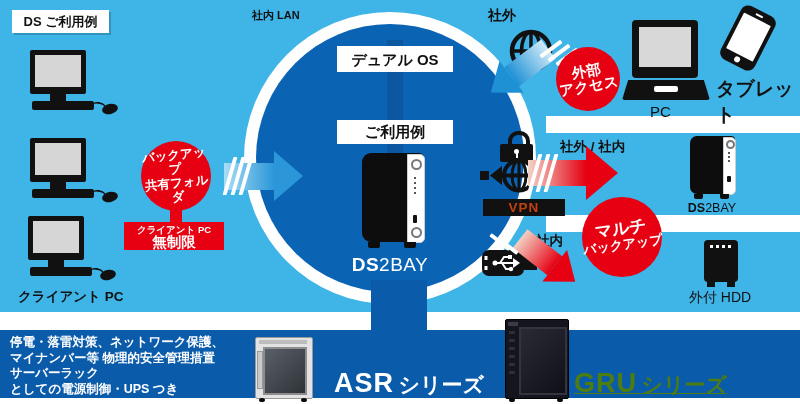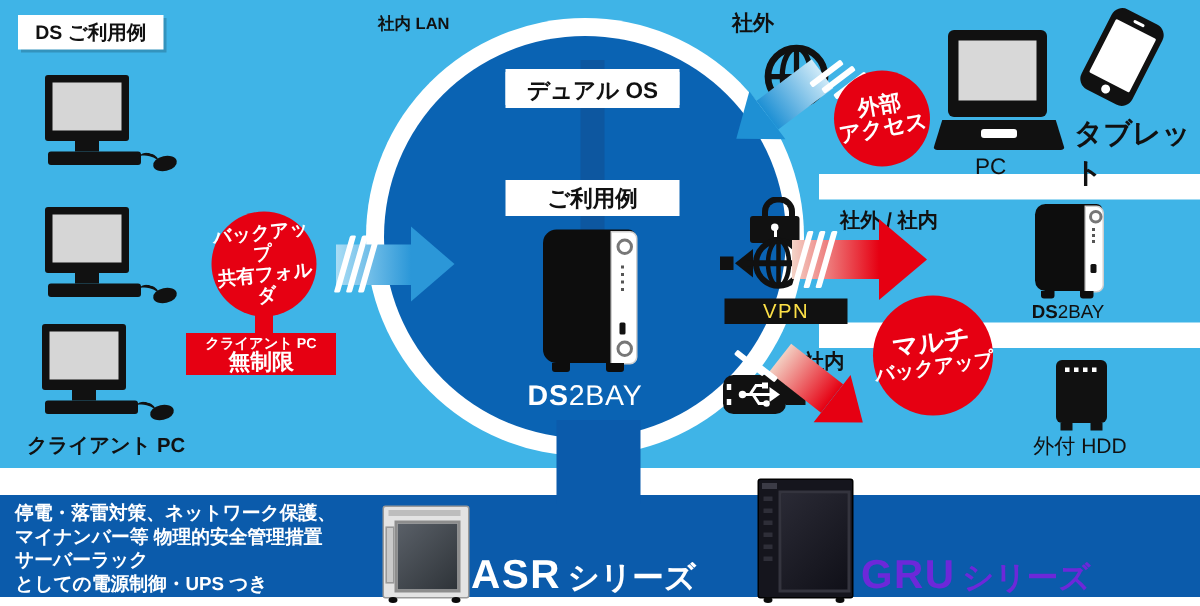--- a/index.html
+++ b/index.html
@@ -1,20 +1,20 @@
 <!DOCTYPE html>
 <html><head>
 <meta charset="utf-8">
 <style>
   html,body{margin:0;padding:0;background:#fff;}
   .stage{position:relative;width:800px;height:404px;background:#ffffff;overflow:hidden;
          font-family:"Liberation Sans","DejaVu Sans",sans-serif;}
   .abs{position:absolute;}
   .txt{font-weight:bold;color:#111;}
-  .wtxt{font-weight:normal;color:#fde047;}
+  .wtxt{font-weight:bold;color:#c2410c;}
   
   .feat-box{left:337px;width:116px;height:24px;background:#fff;display:flex;align-items:center;justify-content:center;
             font-weight:bold;font-size:15px;color:#111;}
   
   .pc .screen{position:absolute;left:0;top:0;width:56px;height:44px;background:#111;border-radius:2px;}
   .pc .screen-inner{position:absolute;left:5px;top:5px;width:46px;height:32px;background:#d6d6d6;}
   .pc .neck{position:absolute;left:20px;top:44px;width:16px;height:7px;background:#111;}
   .pc .base{position:absolute;left:2px;top:51px;width:62px;height:9px;background:#111;border-radius:2px;}
   .pc .cable{position:absolute;left:62px;top:52px;width:14px;height:8px;border-top:2px solid #111;border-radius:50%;transform:rotate(14deg);}
   .pc .mouse{position:absolute;left:72px;top:54px;width:16px;height:10px;background:#111;border-radius:50%;transform:rotate(-12deg);}
@@ -247,36 +247,36 @@
   </div>
 
   <div class="abs" style="left:255px;top:337px;width:58px;height:66px;">
     <div class="abs" style="left:0;top:0;width:56px;height:60px;background:#e3e3e3;border:1px solid #9a9a9a;border-radius:2px;"></div>
     <div class="abs" style="left:4px;top:3px;width:48px;height:4px;background:#bdbdbd;"></div>
     <div class="abs" style="left:8px;top:10px;width:40px;height:44px;background:linear-gradient(135deg,#5a6068,#2e3338);border:2px solid #8d8d8d;"></div>
     <div class="abs" style="left:2px;top:14px;width:4px;height:36px;background:#c9c9c9;border:1px solid #999;"></div>
     <div class="rack-feet" style="left:4px;top:61px;"></div>
     <div class="rack-feet" style="left:46px;top:61px;"></div>
   </div>
-  <div class="abs" style="left:314px;top:368px;color:#fff;">
+  <div class="abs" style="left:334px;top:368px;color:#fff;">
     <span style="font-size:27px;font-weight:900;letter-spacing:1px;">ASR</span>
     <span style="font-size:21px;font-weight:bold;">シリーズ</span>
   </div>
 
   <div class="abs" style="left:505px;top:319px;width:64px;height:84px;">
     <div class="abs" style="left:0;top:0;width:62px;height:78px;background:#15151d;border:1px solid #000;border-radius:2px;"></div>
     <div class="abs" style="left:3px;top:3px;width:10px;height:4px;background:#3b3b46;"></div>
     <div class="abs" style="left:14px;top:8px;width:44px;height:64px;background:linear-gradient(135deg,#2a2a35,#101018);border:2px solid #34343e;"></div>
     <div class="abs" style="left:4px;top:12px;width:6px;height:3px;background:#2e2e38;"></div>
     <div class="abs" style="left:4px;top:20px;width:6px;height:3px;background:#2e2e38;"></div>
     <div class="abs" style="left:4px;top:28px;width:6px;height:3px;background:#2e2e38;"></div>
     <div class="abs" style="left:4px;top:36px;width:6px;height:3px;background:#2e2e38;"></div>
     <div class="abs" style="left:4px;top:44px;width:6px;height:3px;background:#2e2e38;"></div>
     <div class="abs" style="left:4px;top:52px;width:6px;height:3px;background:#2e2e38;"></div>
     <div class="rack-feet" style="left:4px;top:79px;"></div>
     <div class="rack-feet" style="left:52px;top:79px;"></div>
   </div>
-  <div class="abs" style="left:574px;top:368px;color:#6d28d9;">
+  <div class="abs" style="left:574px;top:368px;color:#4d7c0f;text-decoration:underline;">
     <span style="font-size:27px;font-weight:900;letter-spacing:1px;">GRU</span>
     <span style="font-size:21px;font-weight:bold;">シリーズ</span>
   </div>
 
 </div>
 
 </body></html>

